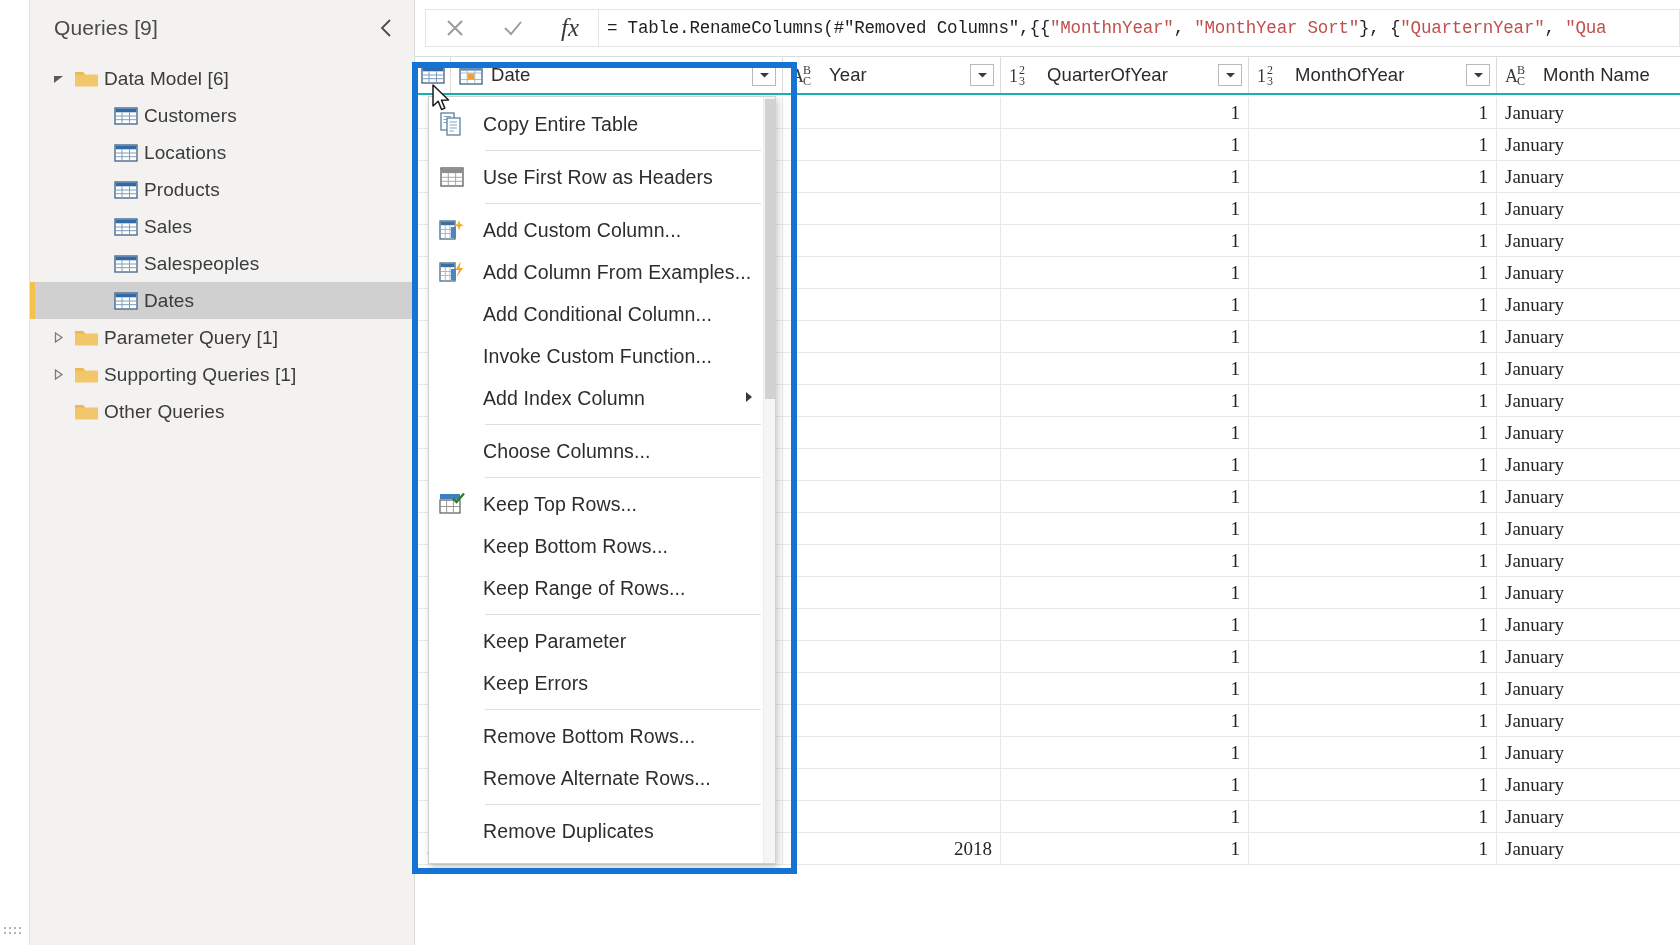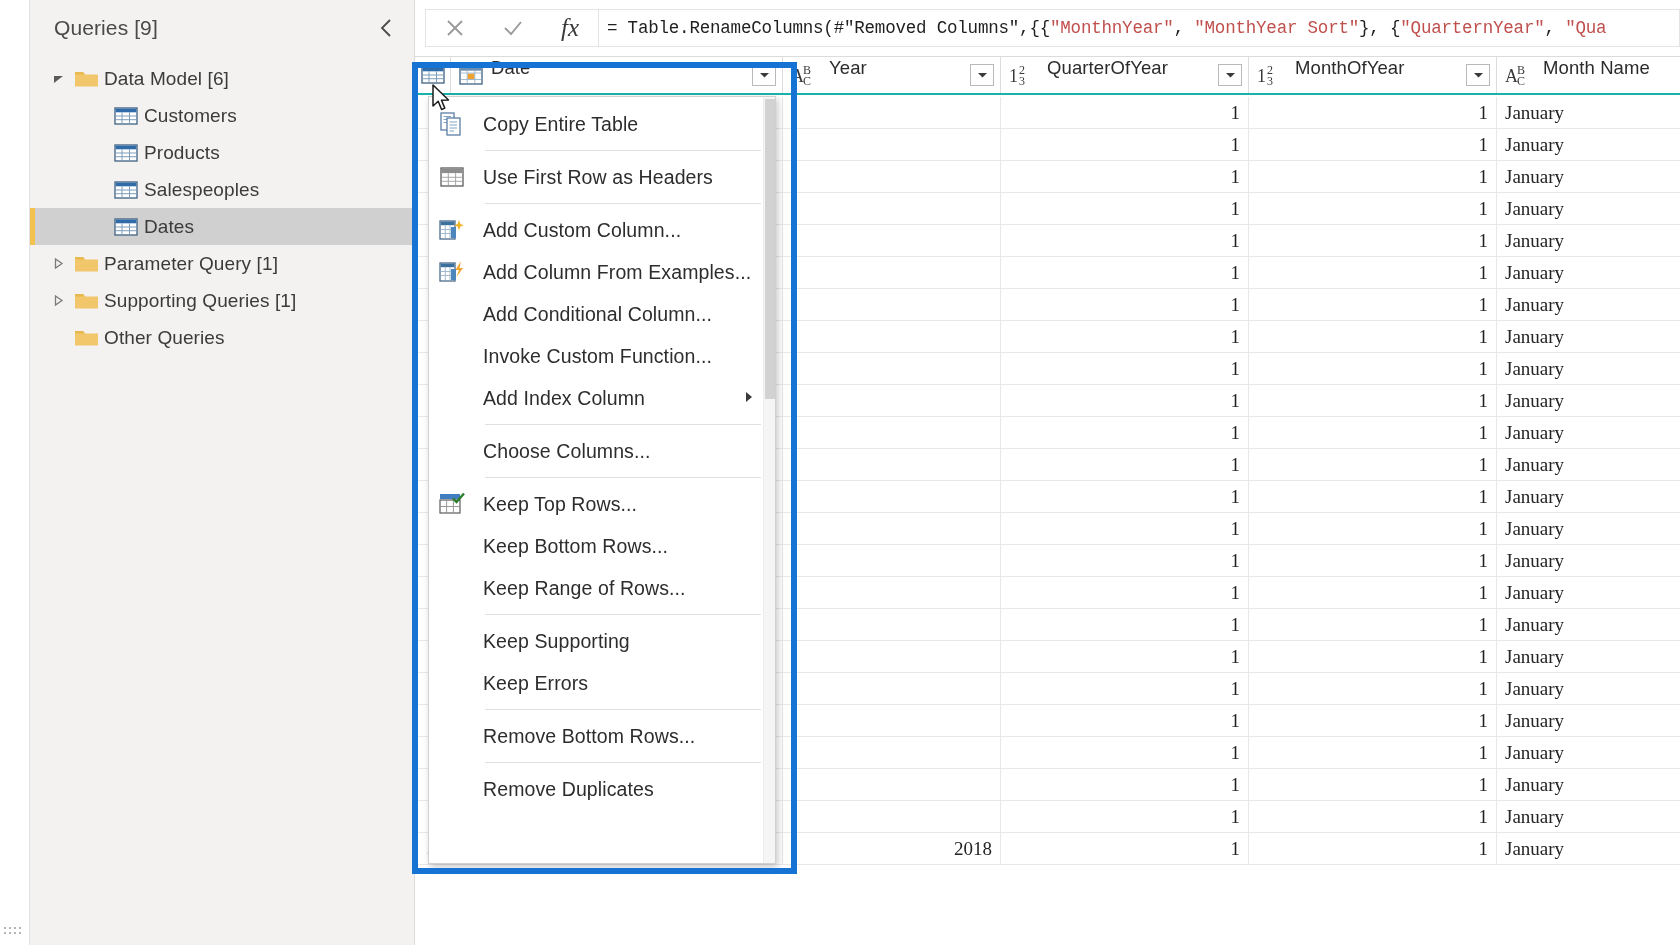--- a/index.html
+++ b/index.html
@@ -118,21 +118,21 @@
     position: absolute; left: 0; right: 0; top: 56px; bottom: 0;
     overflow: hidden;
   }
   .grid-head {
     display: flex; height: 39px; align-items: stretch;
     border-top: 1px solid #dcdcdc;
     border-bottom: 2px solid #19b2ab;
     background: #ffffff;
   }
   .hcell {
-    position: relative; display: flex; 
+    position: relative; display: flex; align-items: center;
     border-right: 1px solid #dcdcdc;
     background: #fff;
     padding-left: 8px;
     overflow: hidden;
   }
   .hcell.rownum { flex: 0 0 36px; padding: 0; }
   .hcell .type-icon {
     flex: 0 0 auto; margin-right: 8px; display: flex; align-items: center;
   }
   .hcell .hlabel {
@@ -272,21 +272,43 @@
         </div>
         <div class="tree-row depth2">
           <span class="tw-arrow"></span>
           <span class="tw-icon">
             <svg width="24" height="20" viewBox="0 0 24 20">
               <rect x="1" y="2" width="22" height="16" fill="#ffffff" stroke="#4a6b8a" stroke-width="1.4"></rect>
               <rect x="1.7" y="2.7" width="20.6" height="3.6" fill="#2f6ba8"></rect>
               <path d="M8 6.3 V17.3 M15.5 6.3 V17.3 M1.7 10 H22.3 M1.7 13.7 H22.3" stroke="#7d9dbb" stroke-width="1"></path>
             </svg>
           </span>
+          <span class="tw-label">Locations</span>
+        </div>
+        <div class="tree-row depth2">
+          <span class="tw-arrow"></span>
+          <span class="tw-icon">
+            <svg width="24" height="20" viewBox="0 0 24 20">
+              <rect x="1" y="2" width="22" height="16" fill="#ffffff" stroke="#4a6b8a" stroke-width="1.4"></rect>
+              <rect x="1.7" y="2.7" width="20.6" height="3.6" fill="#2f6ba8"></rect>
+              <path d="M8 6.3 V17.3 M15.5 6.3 V17.3 M1.7 10 H22.3 M1.7 13.7 H22.3" stroke="#7d9dbb" stroke-width="1"></path>
+            </svg>
+          </span>
           <span class="tw-label">Products</span>
+        </div>
+        <div class="tree-row depth2">
+          <span class="tw-arrow"></span>
+          <span class="tw-icon">
+            <svg width="24" height="20" viewBox="0 0 24 20">
+              <rect x="1" y="2" width="22" height="16" fill="#ffffff" stroke="#4a6b8a" stroke-width="1.4"></rect>
+              <rect x="1.7" y="2.7" width="20.6" height="3.6" fill="#2f6ba8"></rect>
+              <path d="M8 6.3 V17.3 M15.5 6.3 V17.3 M1.7 10 H22.3 M1.7 13.7 H22.3" stroke="#7d9dbb" stroke-width="1"></path>
+            </svg>
+          </span>
+          <span class="tw-label">Sales</span>
         </div>
         <div class="tree-row depth2">
           <span class="tw-arrow"></span>
           <span class="tw-icon">
             <svg width="24" height="20" viewBox="0 0 24 20">
               <rect x="1" y="2" width="22" height="16" fill="#ffffff" stroke="#4a6b8a" stroke-width="1.4"></rect>
               <rect x="1.7" y="2.7" width="20.6" height="3.6" fill="#2f6ba8"></rect>
               <path d="M8 6.3 V17.3 M15.5 6.3 V17.3 M1.7 10 H22.3 M1.7 13.7 H22.3" stroke="#7d9dbb" stroke-width="1"></path>
             </svg>
           </span>
@@ -729,30 +751,34 @@
         <span class="mi-icon"></span>
         <span class="mi-label">Keep Bottom Rows...</span>
       </div>
       <div class="mi">
         <span class="mi-icon"></span>
         <span class="mi-label">Keep Range of Rows...</span>
       </div>
       <div class="msep"></div>
       <div class="mi">
         <span class="mi-icon"></span>
-        <span class="mi-label">Keep Supporting</span>
+        <span class="mi-label">Keep Parameter</span>
       </div>
       <div class="mi">
         <span class="mi-icon"></span>
         <span class="mi-label">Keep Errors</span>
       </div>
       <div class="msep"></div>
       <div class="mi">
         <span class="mi-icon"></span>
         <span class="mi-label">Remove Bottom Rows...</span>
+      </div>
+      <div class="mi">
+        <span class="mi-icon"></span>
+        <span class="mi-label">Remove Alternate Rows...</span>
       </div>
       <div class="msep"></div>
       <div class="mi">
         <span class="mi-icon"></span>
         <span class="mi-label">Remove Duplicates</span>
       </div>
       <div class="ctx-scroll">
       <div class="thumb"></div>
     </div>
   </div>

